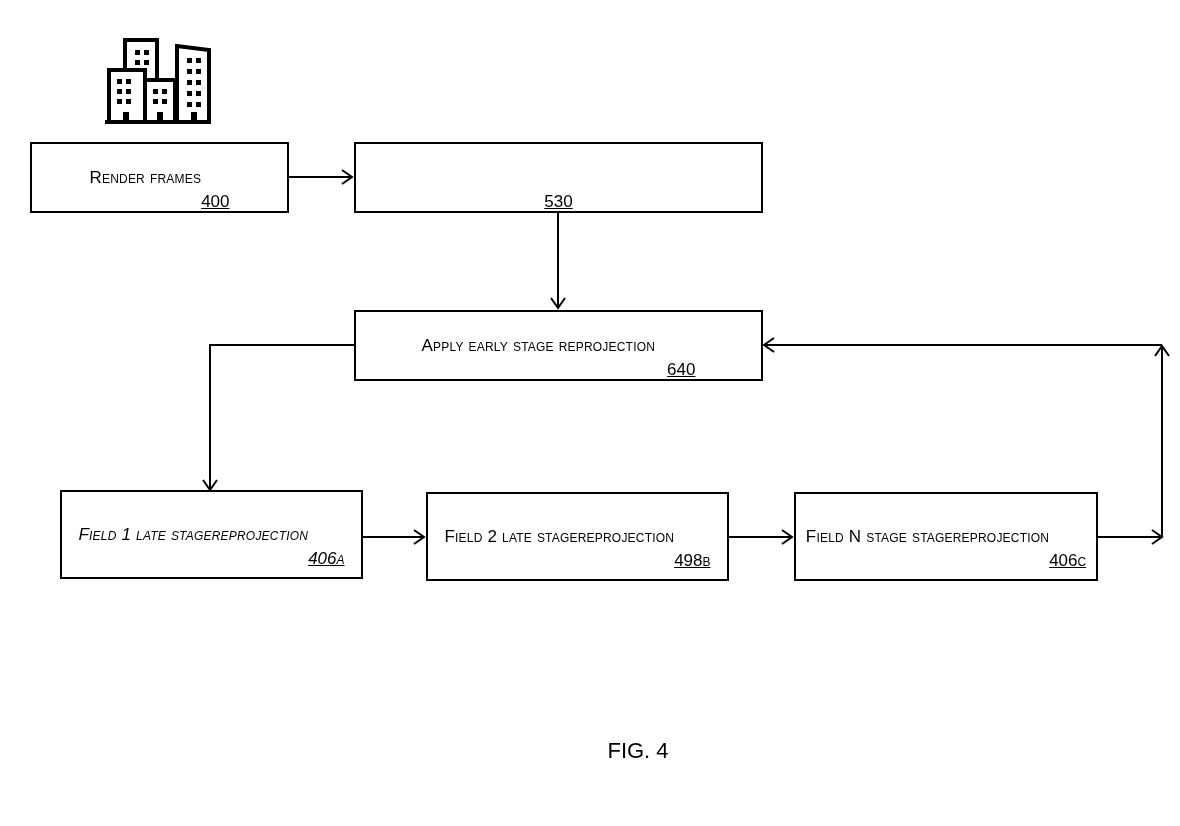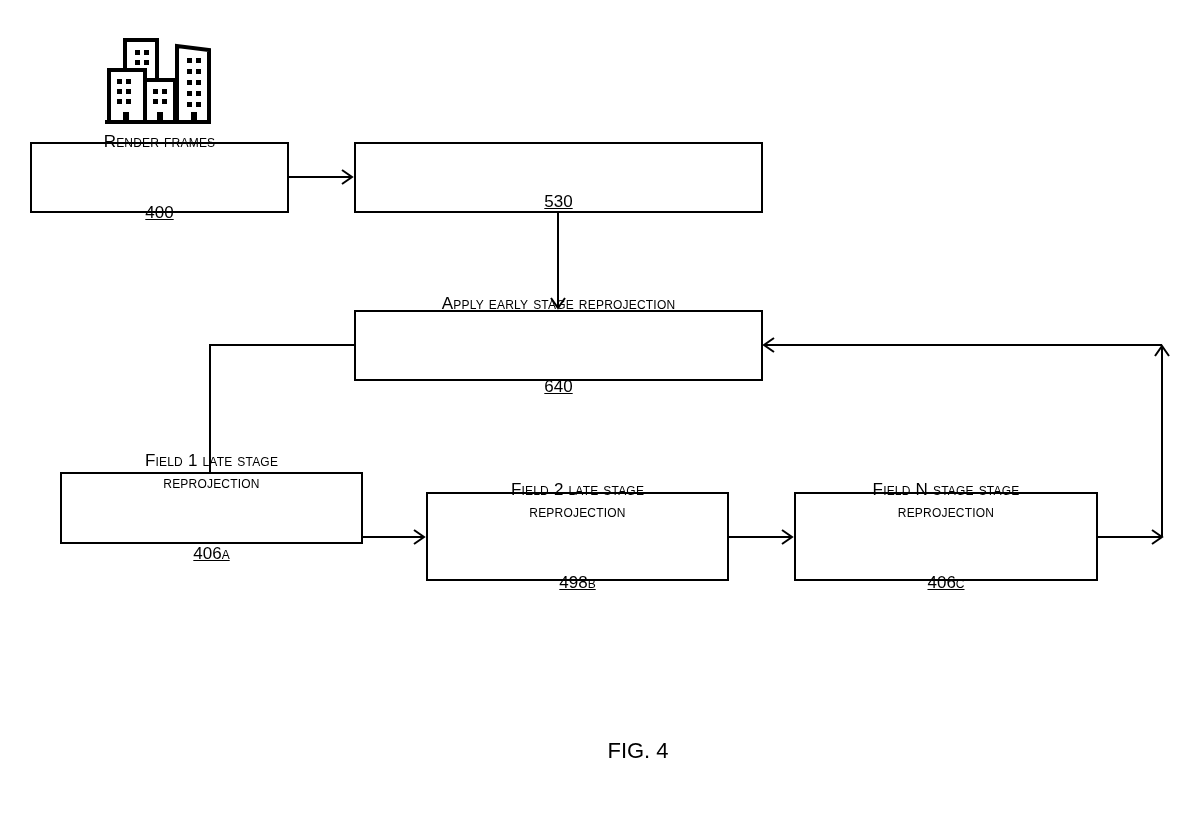--- a/index.html
+++ b/index.html
@@ -1,19 +1,19 @@
 <!DOCTYPE html>
 <html><head>
 <meta charset="utf-8">
 <style>
   html, body { margin: 0; padding: 0; background: #ffffff; }
   body { width: 1180px; height: 826px; position: relative; overflow: hidden;
          font-family: "Liberation Sans", sans-serif; color: #000; }
   .box { position: absolute; border: 2px solid #000; box-sizing: border-box;
-         background: #fff; display: flex; flex-direction: column;
+         background: #fff; display: flex; flex-direction: row;
          align-items: center; justify-content: center; text-align: center; }
   .lbl { font-size: 17px; font-variant: small-caps; line-height: 22px; letter-spacing: 0.2px; }
   .ref { font-size: 17px; text-decoration: underline; line-height: 24px; font-variant: small-caps; margin-top: 48px; }
   svg.wires { position: absolute; left: 0; top: 0; }
   .fig { position: absolute; left: 0; width: 1180px; top: 738px; text-align: center; font-size: 22px; margin-left: 48px; }
   .icon { position: absolute; left: 105px; top: 38px; }
 </style>
 </head>
 <body>
 
@@ -100,21 +100,21 @@
 
 <div class="box" style="left:354px;top:142px;width:409px;height:71px;">
   <div class="ref">530</div>
 </div>
 
 <div class="box" style="left:354px;top:310px;width:409px;height:71px;gap:12px;">
   <div class="lbl">Apply early stage reprojection</div>
   <div class="ref">640</div>
 </div>
 
-<div class="box" style="left:60px;top:472px;width:303px;height:72px;">
+<div class="box" style="left:60px;top:490px;width:303px;height:89px;font-style:italic;">
   <div class="lbl">Field 1 late stage</div>
   <div class="lbl">reprojection</div>
   <div class="ref">406a</div>
 </div>
 
 <div class="box" style="left:426px;top:492px;width:303px;height:89px;">
   <div class="lbl">Field 2 late stage</div>
   <div class="lbl">reprojection</div>
   <div class="ref">498b</div>
 </div>

